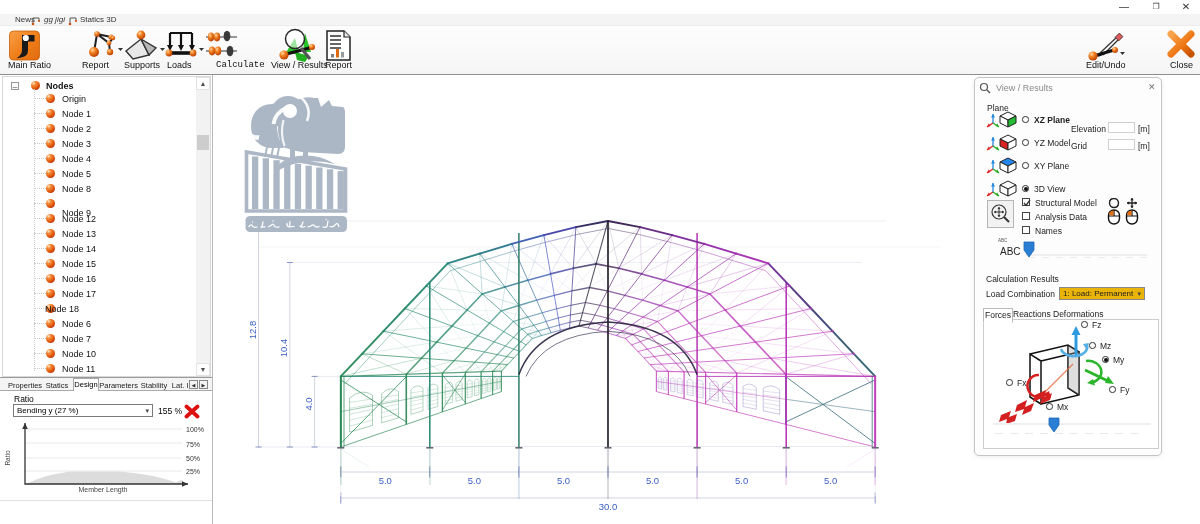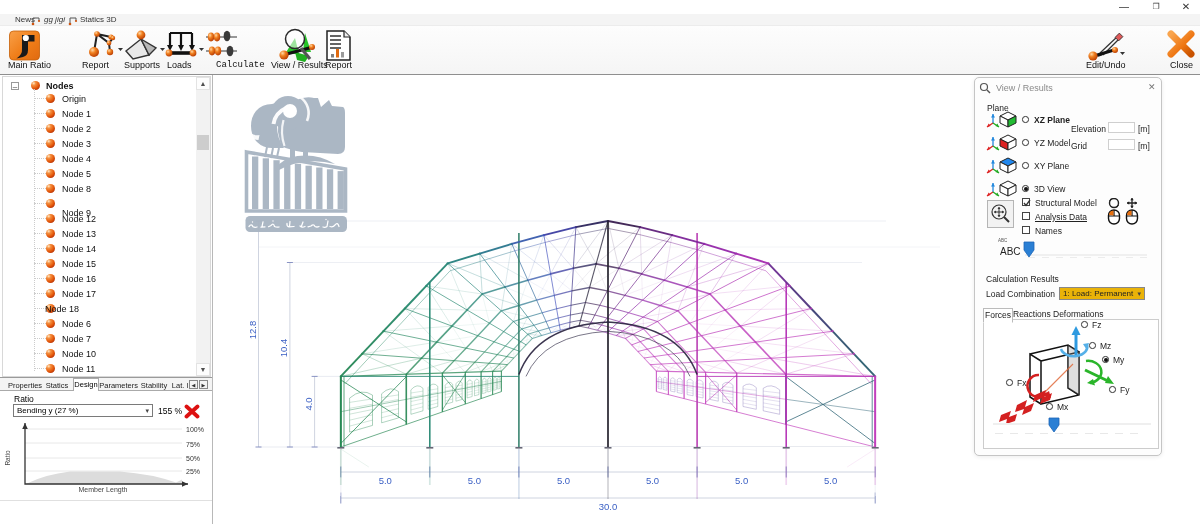--- a/index.html
+++ b/index.html
@@ -1073,21 +1073,21 @@
         <path d="M9 4 L9 14 M4 9 L14 9" stroke="#333" stroke-width="1"></path>
         <path d="M9 4 l-1.5 2 l3 0 z M9 14 l-1.5 -2 l3 0 z M4 9 l2 -1.5 l0 3 z M14 9 l-2 -1.5 l0 3 z" fill="#333"></path>
         <path d="M14 14 L19 19" stroke="#333" stroke-width="2"></path>
       </svg>
 <span class="chk" style="left:47px;top:120px;"></span>
 <svg style="position:absolute;left:47px;top:120px" width="10" height="10">
         <path d="M2 5 L4 7.5 L8 2" stroke="#333" stroke-width="1.3" fill="none"></path>
       </svg>
 <div class="vtxt" style="left:60px;top:120px;">Structural Model</div>
 <span class="chk" style="left:47px;top:134px;"></span>
-<div class="vtxt" style="left:60px;top:134px;text-decoration:underline;">Analysis Data</div>
+<div class="vtxt" style="left:60px;top:134px;">Analysis Data</div>
 <span class="chk" style="left:47px;top:148px;"></span>
 <div class="vtxt" style="left:60px;top:148px;">Names</div>
 <svg style="position:absolute;left:130px;top:120px" width="58" height="30">
         <g transform="translate(2,0)">
           <circle cx="7" cy="5" r="4.5" fill="none" stroke="#222" stroke-width="1.4"></circle>
           <path d="M2.5 3 l2 -2.5 M11.5 7 l-2 2.5" stroke="#222" stroke-width="1.2" fill="none"></path>
           <rect x="1.5" y="12" width="11" height="14" rx="5.5" fill="#fff" stroke="#111" stroke-width="1.4"></rect>
           <path d="M1.5 18 L12.5 18 M7 12 L7 18" stroke="#111" stroke-width="1.2"></path>
           <path d="M2 17 Q2 13 6.5 12.6 L6.5 17.5 Z" fill="#e8700f"></path>
         </g>

